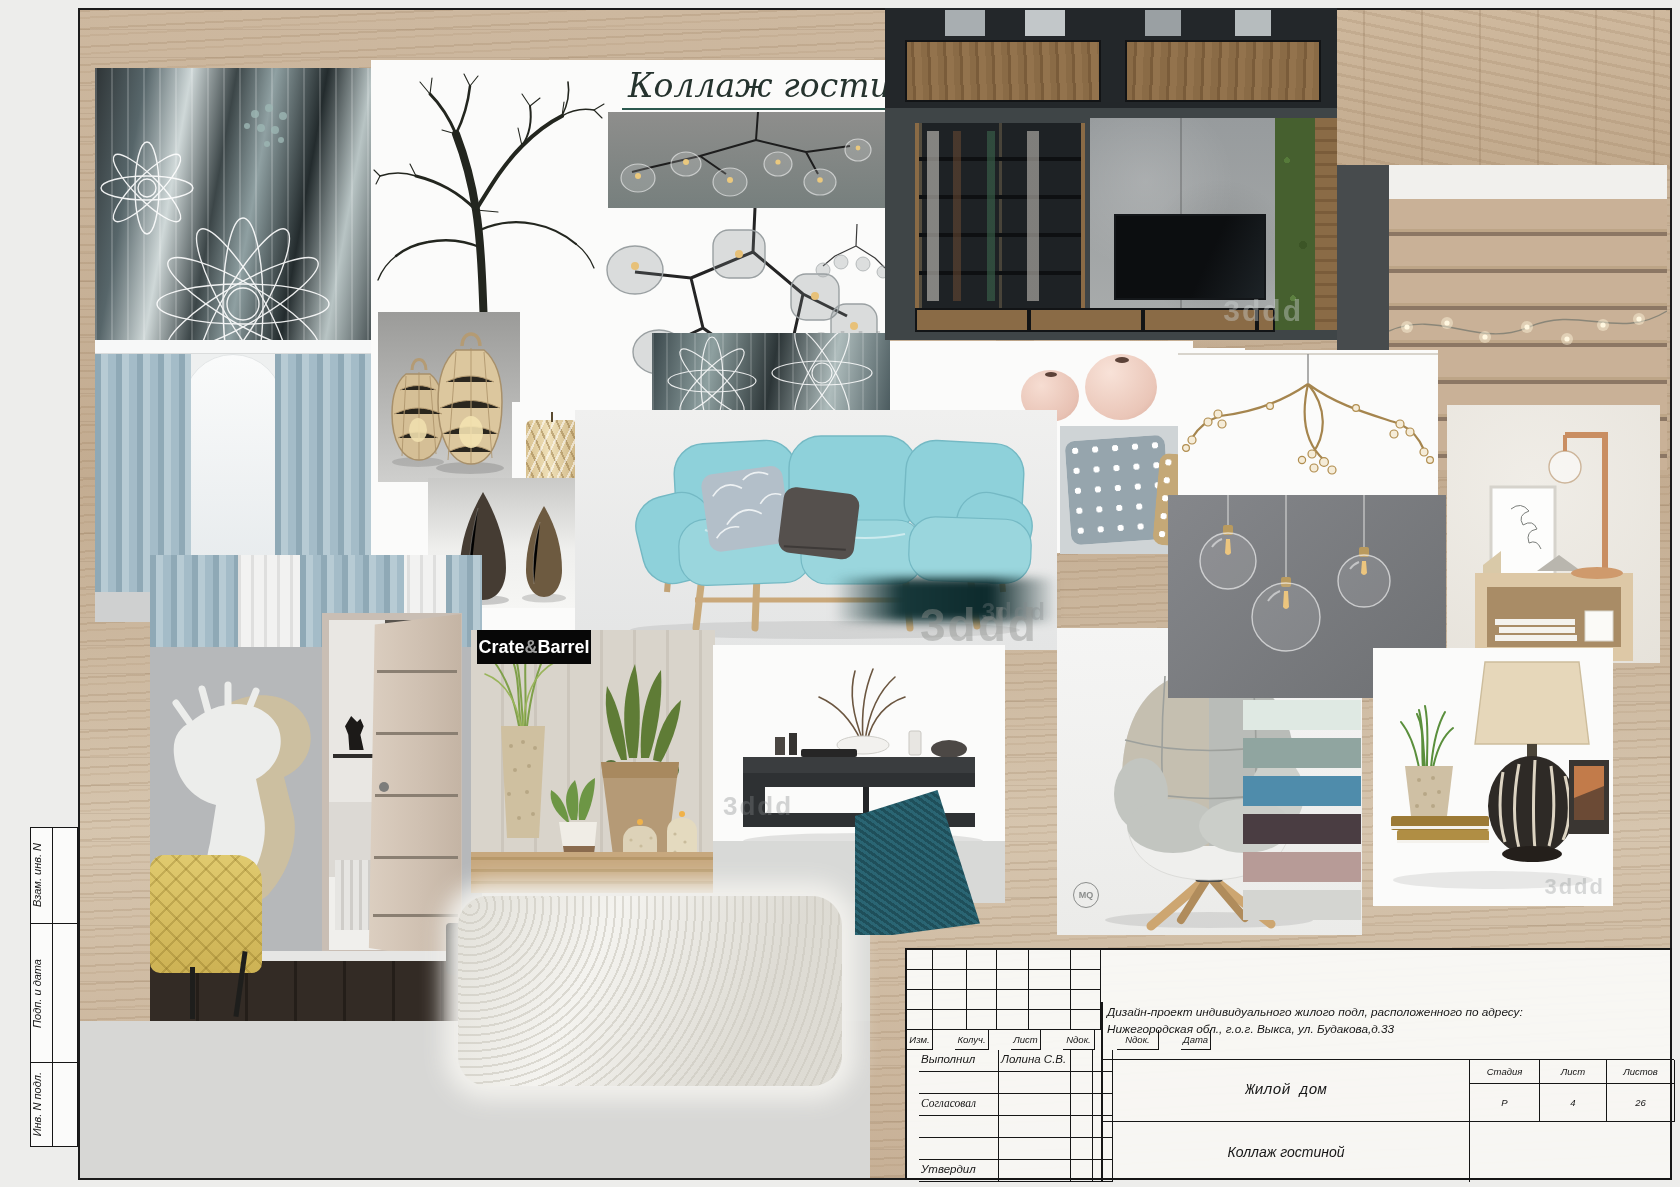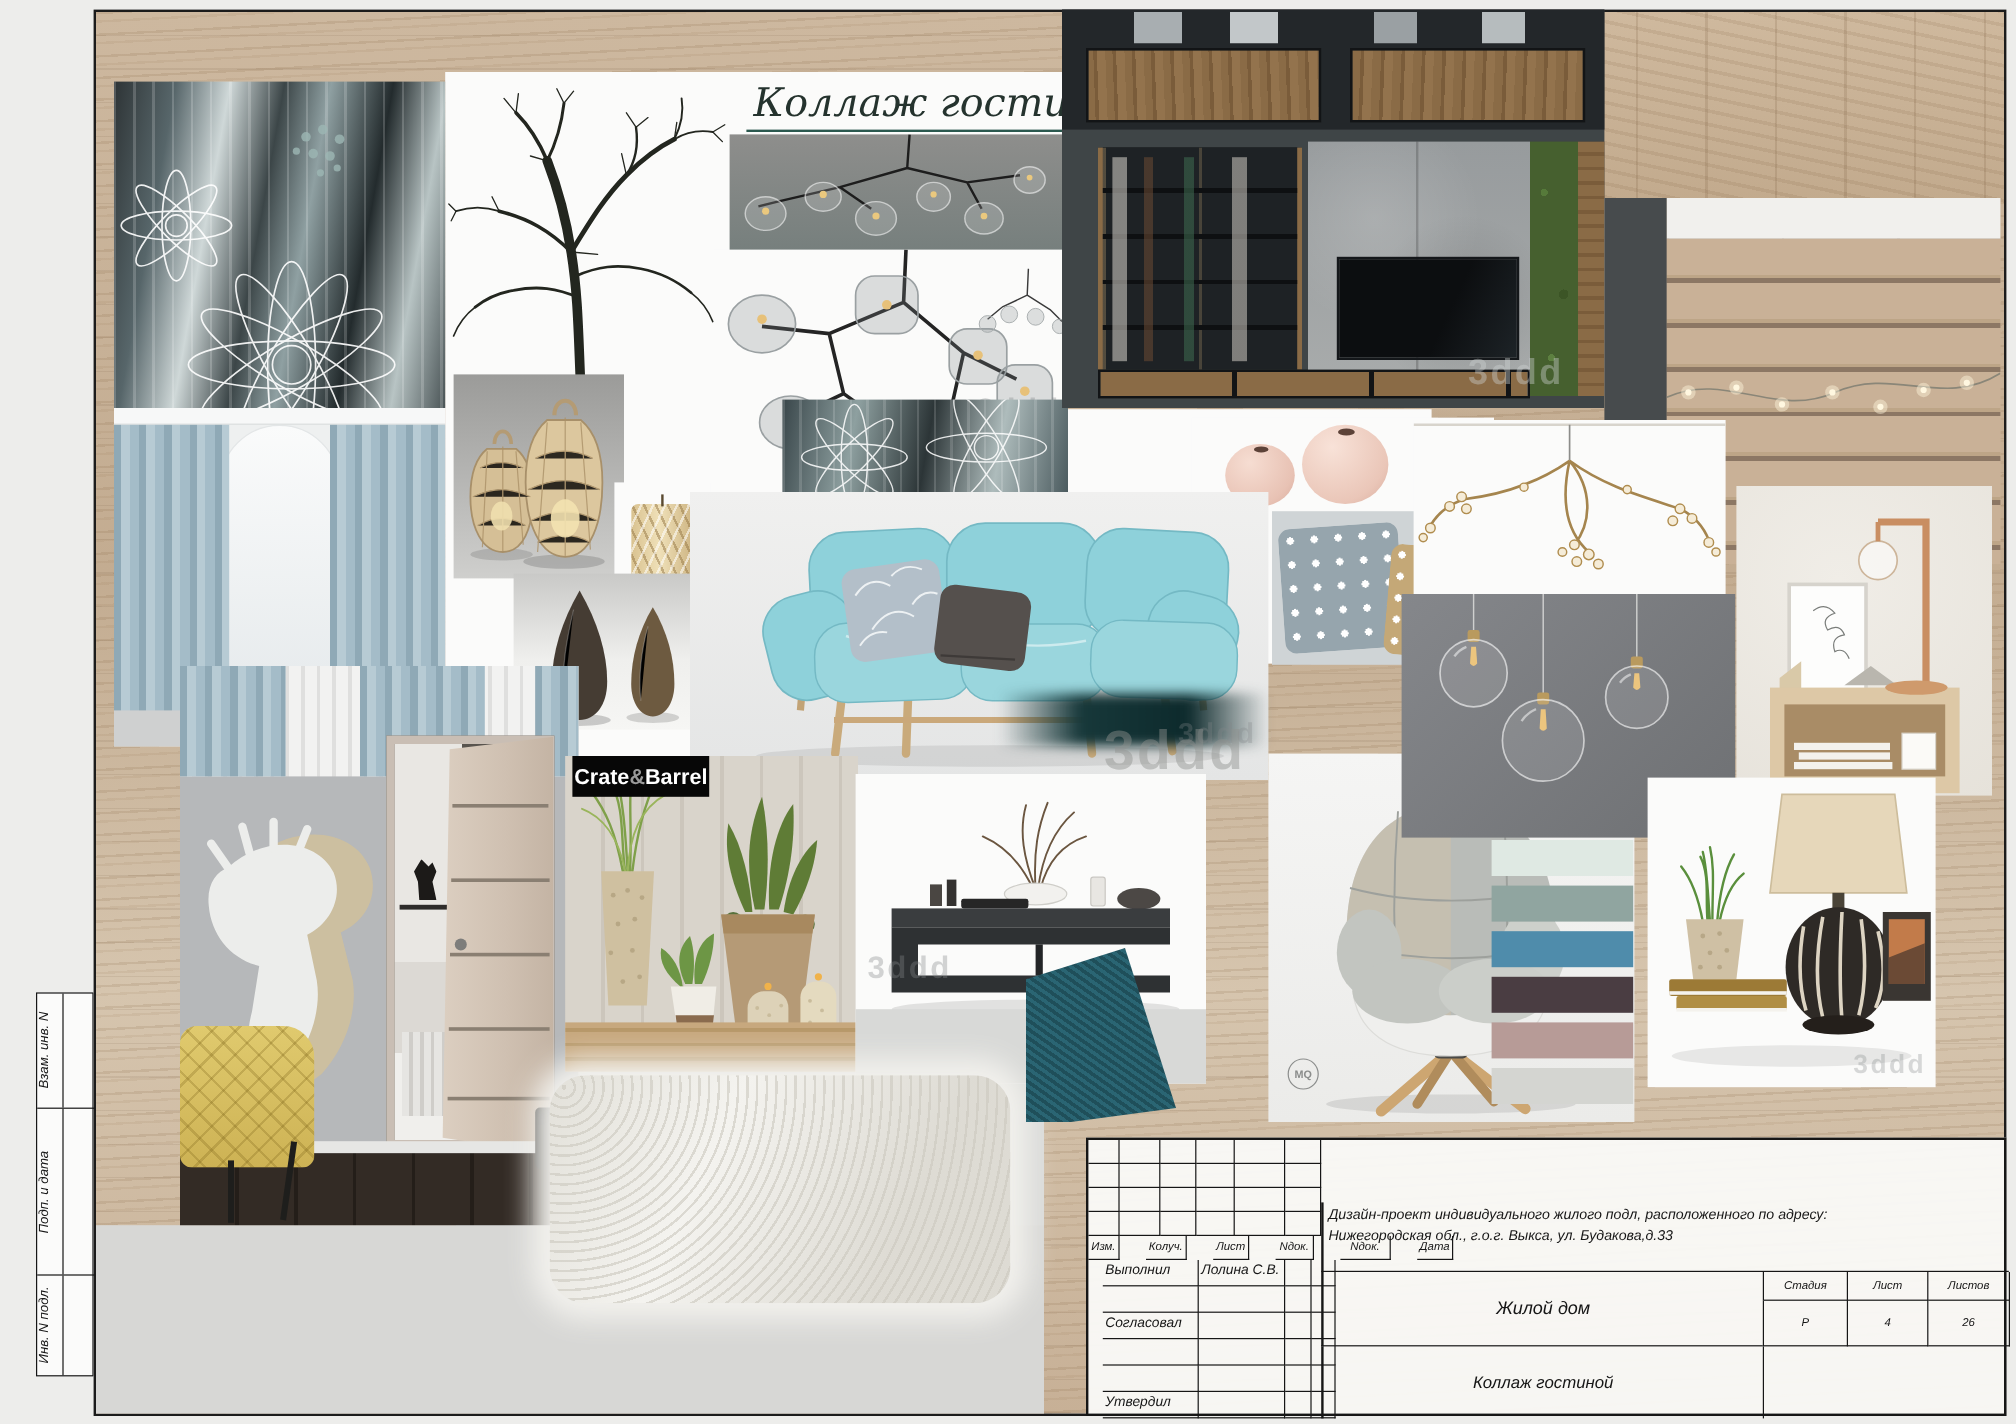--- a/index.html
+++ b/index.html
@@ -722,21 +722,21 @@
 
     <div class="t" style="left:0;top:100px;width:194px;height:132px;display:grid;grid-template-columns:80px 72px 22px 20px;grid-auto-rows:22px;font-size:11.5px;margin-left:12px;">
       <div class="cell" style="padding:3px 2px;">Выполнил</div>
       <div class="cell" style="padding:3px 2px;">Лолина С.В.</div>
       <i class="cell"></i>
         <i class="cell"></i>
       <i class="cell"></i>
         <i class="cell"></i>
         <i class="cell"></i>
         <i class="cell"></i>
-      <div class="cell" style="padding:3px 2px;">Согласовал</div>
+      <div class="cell" style="padding:3px 2px;font-family:Liberation Serif, serif;">Согласовал</div>
       <i class="cell"></i>
         <i class="cell"></i>
         <i class="cell"></i>
       <i class="cell"></i>
         <i class="cell"></i>
         <i class="cell"></i>
         <i class="cell"></i>
       <i class="cell"></i>
         <i class="cell"></i>
         <i class="cell"></i>
@@ -746,21 +746,21 @@
         <i class="cell"></i>
         <i class="cell"></i>
     </div>
 
     <div class="t" style="left:194px;top:52px;width:573px;height:58px;border-left:2px solid #161616;border-bottom:1px solid #161616;
                 font-size:11.8px;line-height:1.45;padding:2px 4px;box-sizing:border-box;">
       <div>Дизайн-проект индивидуального жилого подл, расположенного по адресу:</div>
       <div>Нижегородская обл., г.о.г. Выкса, ул. Будакова,д.33</div>
     </div>
     <div class="t" style="left:194px;top:110px;width:368px;height:62px;border-left:2px solid #161616;border-bottom:1px solid #161616;
-                display:flex;align-items:center;justify-content:center;font-size:15px;">Жилой дом</div>
+                display:flex;align-items:center;justify-content:center;font-size:15px;font-family:Liberation Mono, monospace;">Жилой дом</div>
     <div class="t" style="left:194px;top:172px;width:368px;height:60px;border-left:2px solid #161616;
                 display:flex;align-items:center;justify-content:center;font-size:14px;">Коллаж гостиной</div>
     <div class="t" style="left:562px;top:110px;width:205px;height:24px;border-left:1px solid #161616;display:grid;grid-template-columns:70px 67px 68px;font-size:11px;">
       <div class="cell glabel">Стадия</div>
       <div class="cell glabel">Лист</div>
       <div class="cell glabel">Листов</div>
     </div>
     <div class="t" style="left:562px;top:134px;width:205px;height:38px;border-left:1px solid #161616;display:grid;grid-template-columns:70px 67px 68px;font-size:13px;">
       <div class="cell glabel">Р</div>
       <div class="cell glabel">4</div>

